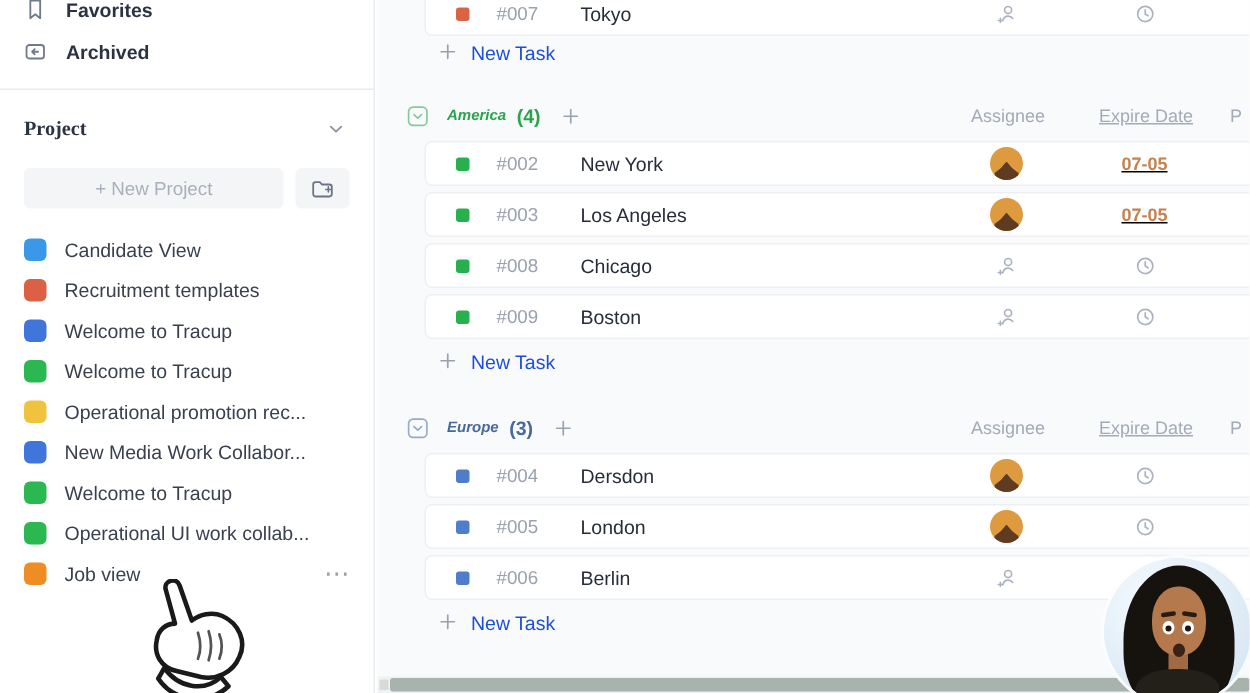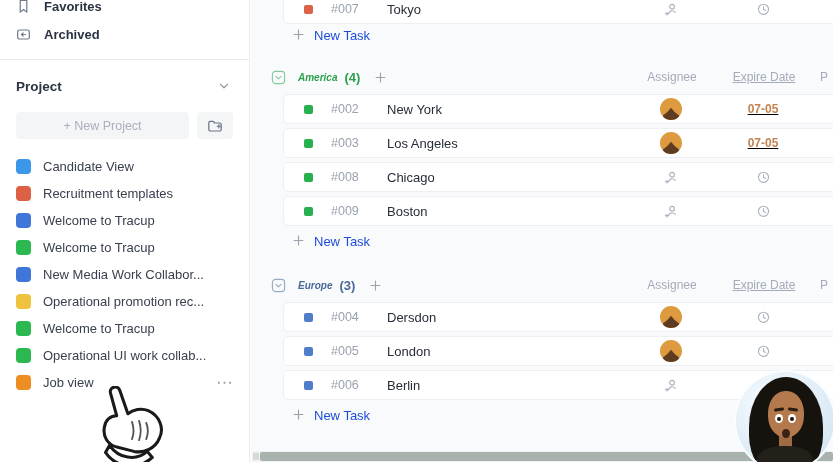--- a/index.html
+++ b/index.html
@@ -10,21 +10,21 @@
   
   .sidebar { position:absolute; left:0; top:0; width:250px; height:462px;
     background:#fff; border-right:1px solid #e9ebef; overflow:hidden; z-index:10; }
   .nav-item { display:flex; align-items:center; gap:13px; padding:0 16px; height:30px;
     font-weight:700; font-size:13px; color:#2b3342; cursor:pointer; }
   .nav-item.first { margin-top:-9px; }
   .nav-item.second { margin-top:-2px; }
   .nav-ic { width:15px; height:15px; color:#6f7a8b; flex:0 0 auto; }
   .side-divider { border-top:1px solid #e8eaee; margin-top:10px; }
   .project-header { display:flex; align-items:center; justify-content:space-between;
-    height:52px; padding:0 18px 0 16px; font-weight:700; font-size:13.5px; color:#2b3342; }
+    height:52px; padding:0 18px 0 16px; font-weight:700; font-size:13.5px; color:#2b3342;font-family:Liberation Serif, serif; }
   .chev { width:14px; height:14px; color:#8a93a3; }
   .new-project-row { display:flex; gap:8px; padding:0 16px; }
   .new-project-btn { flex:1; height:27px; background:#f4f5f7; border:none; border-radius:4px;
     color:#a9b0bd; font-size:12.5px; font-family:inherit; cursor:pointer; }
   .folder-btn { width:36px; height:27px; background:#f4f5f7; border:none; border-radius:4px;
     display:flex; align-items:center; justify-content:center; color:#6a7485; cursor:pointer; }
   .folder-btn .ic { width:16px; height:16px; }
   .project-list { list-style:none; margin-top:14px; }
   .proj-item { display:flex; align-items:center; gap:12px; padding:0 16px; height:27px;
     font-size:13px; color:#39404e; cursor:pointer; }
@@ -202,26 +202,26 @@
       </li>
       <li class="proj-item">
         <span class="psq" style="background: rgb(64, 118, 217);"></span>
         <span>Welcome to Tracup</span>
       </li>
       <li class="proj-item">
         <span class="psq" style="background: rgb(44, 184, 80);"></span>
         <span>Welcome to Tracup</span>
       </li>
       <li class="proj-item">
+        <span class="psq" style="background: rgb(240, 195, 63);"></span>
+        <span>Operational promotion rec...</span>
+      </li>
+      <li class="proj-item">
         <span class="psq" style="background: rgb(64, 118, 217);"></span>
         <span>New Media Work Collabor...</span>
-      </li>
-      <li class="proj-item">
-        <span class="psq" style="background: rgb(240, 195, 63);"></span>
-        <span>Operational promotion rec...</span>
       </li>
       <li class="proj-item">
         <span class="psq" style="background: rgb(44, 184, 80);"></span>
         <span>Welcome to Tracup</span>
       </li>
       <li class="proj-item">
         <span class="psq" style="background: rgb(44, 184, 80);"></span>
         <span>Operational UI work collab...</span>
       </li>
       <li class="proj-item">

